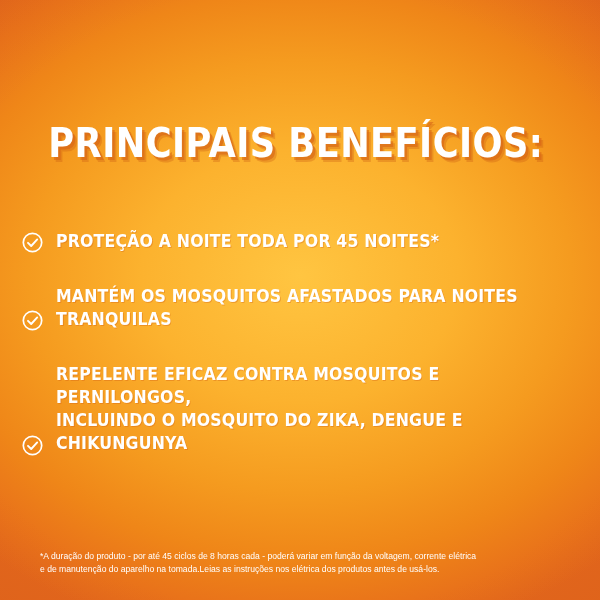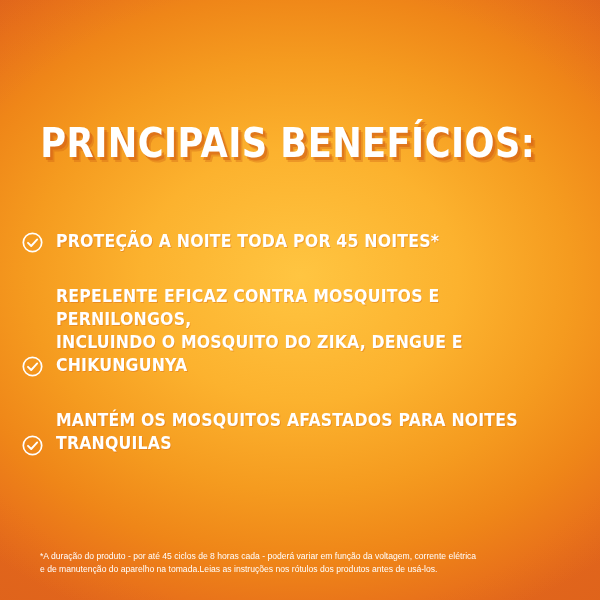--- a/index.html
+++ b/index.html
@@ -32,21 +32,21 @@
     pointer-events: none;
     background:
       radial-gradient(ellipse 120% 100% at 50% 50%, rgba(0,0,0,0) 52%, rgba(190,70,20,0.20) 86%, rgba(170,58,16,0.34) 100%);
   }
 
   .title-wrap {
     position: absolute;
     top: 96px;
     left: 0;
     right: 8px;
-    text-align: left;
+    text-align: center;
     z-index: 2;
   }
 
   .title {
     display: inline-block;
     font-family: "DejaVu Sans", sans-serif;
     font-weight: bold;
     font-size: 41px;
     line-height: 1;
     letter-spacing: 0.5px;
@@ -134,37 +134,37 @@
     </div>
 
     <div class="benefit-row">
       <span class="check-icon">
         <svg width="21" height="21" viewBox="0 0 21 21" aria-hidden="true">
           <circle cx="10.5" cy="10.5" r="9.2" fill="none" stroke="#ffffff" stroke-width="1.7"></circle>
           <path d="M6 10.8 L9.2 14 L15.2 7.4" fill="none" stroke="#ffffff" stroke-width="1.9" stroke-linecap="round" stroke-linejoin="round"></path>
         </svg>
       </span>
       <div class="benefit-text">
-        <div>REPELENTE EFICAZ CONTRA MOSQUITOS E PERNILONGOS,</div>
-        <div>INCLUINDO O MOSQUITO DO ZIKA, DENGUE E CHIKUNGUNYA</div>
+        <div>MANTÉM OS MOSQUITOS AFASTADOS PARA NOITES TRANQUILAS</div>
       </div>
     </div>
 
     <div class="benefit-row">
       <span class="check-icon">
         <svg width="21" height="21" viewBox="0 0 21 21" aria-hidden="true">
           <circle cx="10.5" cy="10.5" r="9.2" fill="none" stroke="#ffffff" stroke-width="1.7"></circle>
           <path d="M6 10.8 L9.2 14 L15.2 7.4" fill="none" stroke="#ffffff" stroke-width="1.9" stroke-linecap="round" stroke-linejoin="round"></path>
         </svg>
       </span>
       <div class="benefit-text">
-        <div>MANTÉM OS MOSQUITOS AFASTADOS PARA NOITES TRANQUILAS</div>
+        <div>REPELENTE EFICAZ CONTRA MOSQUITOS E PERNILONGOS,</div>
+        <div>INCLUINDO O MOSQUITO DO ZIKA, DENGUE E CHIKUNGUNYA</div>
       </div>
     </div>
 
   </div>
 
   <div class="footnote">
     <p>*A duração do produto - por até 45 ciclos de 8 horas cada - poderá variar em função da voltagem, corrente elétrica</p>
-    <p>e de manutenção do aparelho na tomada.Leias as instruções nos rótulos dos produtos antes de usá-los.</p>
+    <p>e de manutenção do aparelho na tomada.Leias as instruções nos elétrica dos produtos antes de usá-los.</p>
   </div>
 
 </div>
 
 </body></html>

